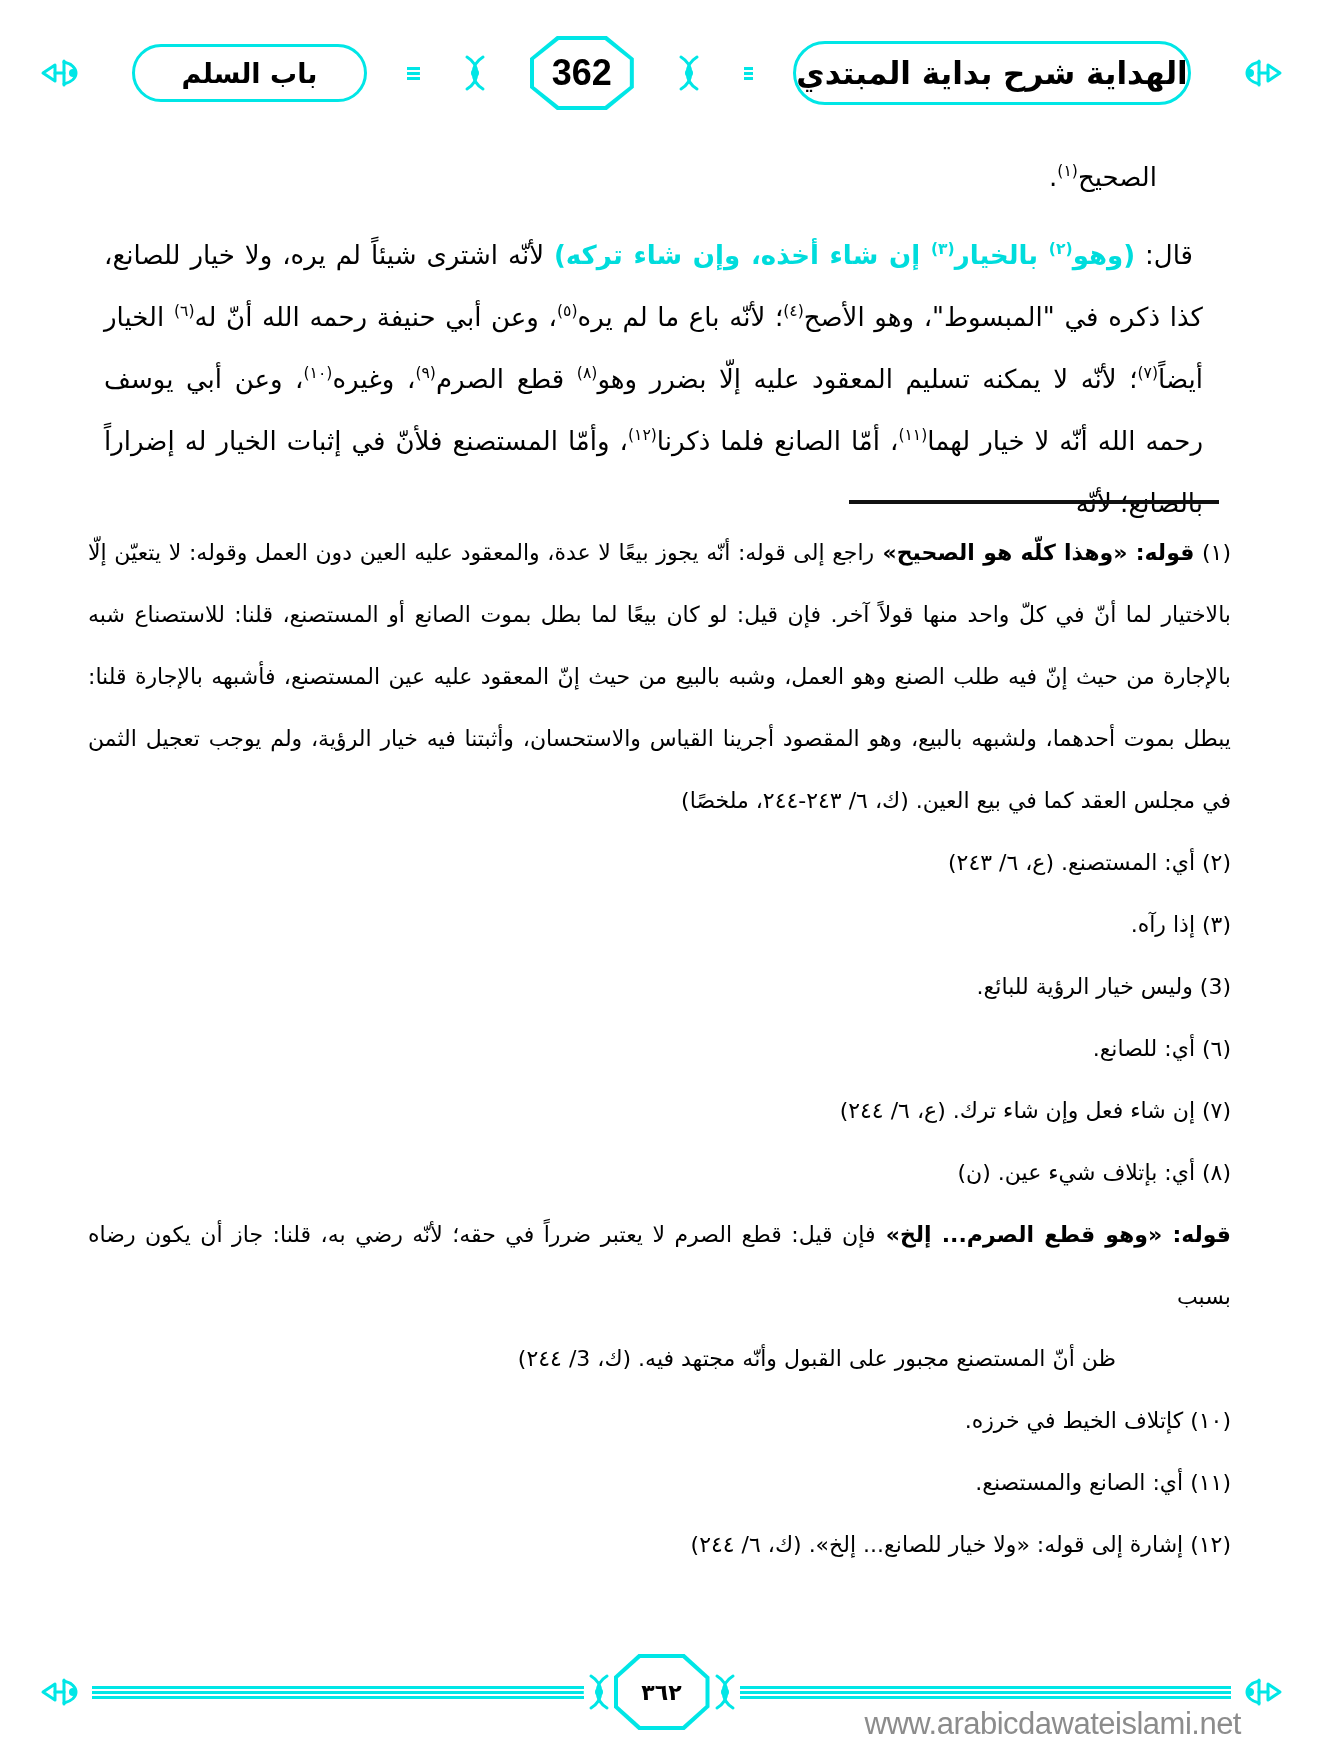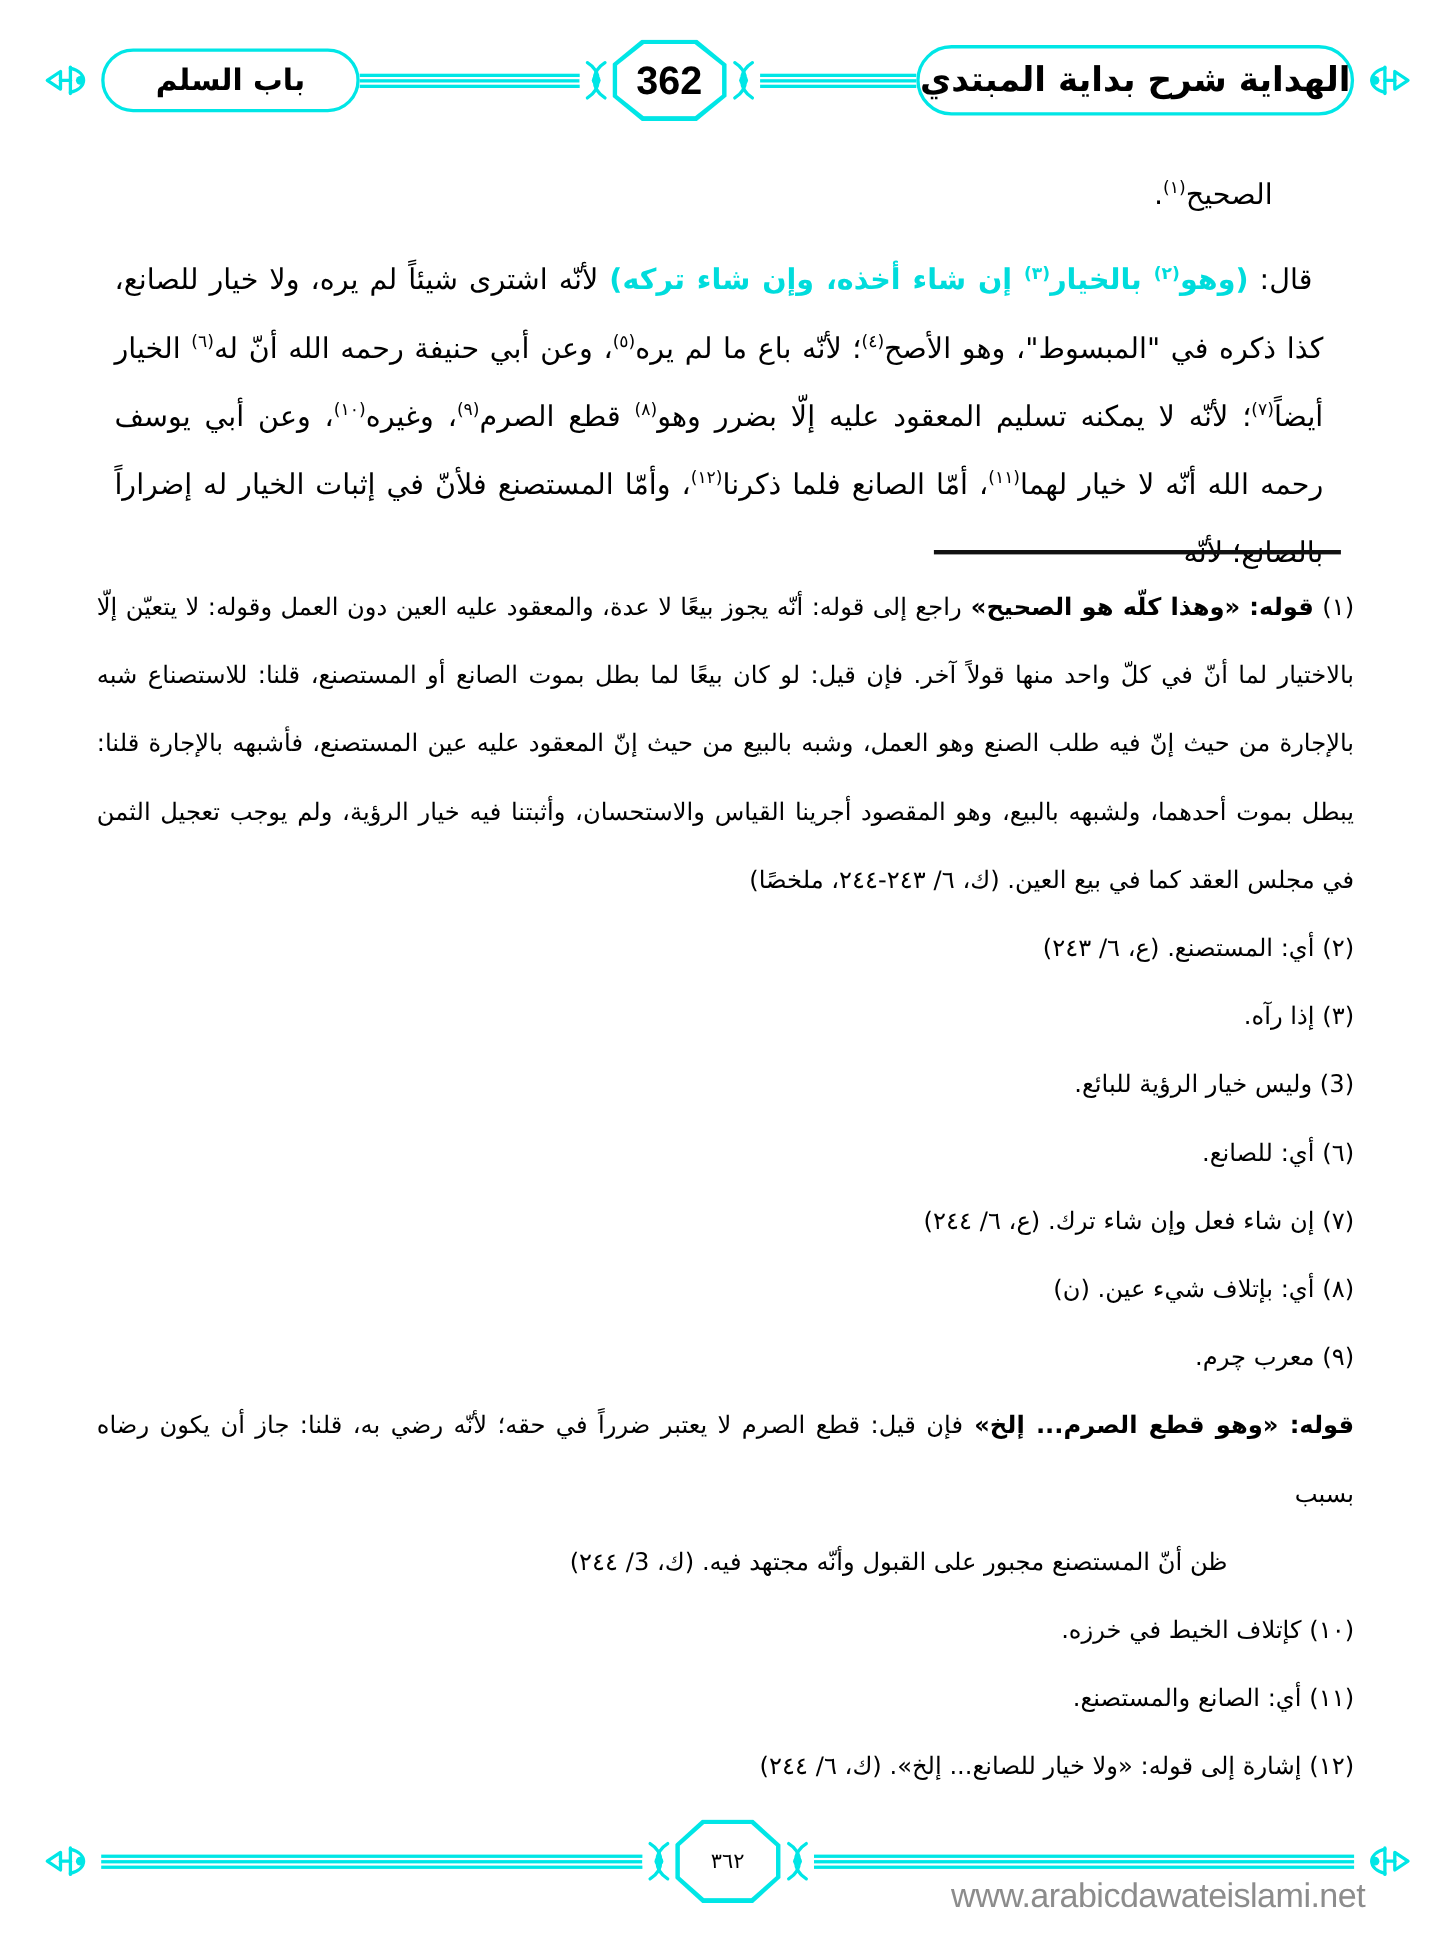--- a/index.html
+++ b/index.html
@@ -8,21 +8,21 @@
     --wm:#8c8c8c;
   }
   *{box-sizing:border-box;}
   html,body{margin:0;padding:0;}
   body{
     width:1319px;height:1760px;background:#ffffff;position:relative;
     font-family:"DejaVu Sans",sans-serif;color:#000;overflow:hidden;
   }
   
   .deco-bar{position:absolute;left:40px;right:36px;display:flex;align-items:center;}
-  .header-bar{top:34px;height:78px;}
+  .header-bar{top:34px;height:78px;gap:40px;}
   .footer-bar{top:1650px;height:84px;}
   .triple-line{
     height:13px;align-self:center;
     border-top:3px solid var(--accent);
     border-bottom:3px solid var(--accent);
     background:linear-gradient(var(--accent),var(--accent)) no-repeat center / 100% 3px;
   }
   .line-a{flex:1.4;}
   .line-b{flex:1;}
   .pill{
@@ -39,21 +39,21 @@
     display:flex;align-items:center;justify-content:center;
   }
   .octagon-inner{
     position:absolute;inset:4px;background:#fff;
     clip-path:polygon(26% 0,74% 0,100% 30%,100% 70%,74% 100%,26% 100%,0 70%,0 30%);
     display:flex;align-items:center;justify-content:center;
   }
   .badge-header{width:104px;height:74px;}
   .badge-header .octagon-inner span{font-family:"Liberation Sans",sans-serif;font-size:36px;font-weight:bold;}
   .badge-footer{width:96px;height:76px;}
-  .badge-footer .octagon-inner span{font-size:19px;font-weight:normal;}
+  .badge-footer .octagon-inner span{font-size:22px;font-weight:bold;}
   .orn{flex:none;}
   .deco-stroke{stroke:var(--accent);fill:none;stroke-width:3;stroke-linejoin:round;stroke-linecap:round;}
   .deco-fill{fill:var(--accent);}
   
   .main-text{
     position:absolute;top:146px;right:100px;left:88px;
     direction:rtl;font-size:26px;line-height:62px;text-align:justify;
   }
   .opening-line{padding-right:62px;text-align:right;}
   .main-para{margin:16px;text-indent:10px;}
@@ -137,21 +137,20 @@
 <section class="footnotes" dir="rtl">
   <p class="fn fn-just">
     <span>(١) </span><b>قوله: «وهذا كلّه هو الصحيح» </b><span>راجع إلى قوله: أنّه يجوز بيعًا لا عدة، والمعقود عليه العين دون العمل وقوله: لا يتعيّن إلّا بالاختيار لما أنّ في كلّ واحد منها قولاً آخر. فإن قيل: لو كان بيعًا لما بطل بموت الصانع أو المستصنع، قلنا: للاستصناع شبه بالإجارة من حيث إنّ فيه طلب الصنع وهو العمل، وشبه بالبيع من حيث إنّ المعقود عليه عين المستصنع، فأشبهه بالإجارة قلنا: يبطل بموت أحدهما، ولشبهه بالبيع، وهو المقصود أجرينا القياس والاستحسان، وأثبتنا فيه خيار الرؤية، ولم يوجب تعجيل الثمن في مجلس العقد كما في بيع العين. (ك، ٦/ ٢٤٣-٢٤٤، ملخصًا)</span>
   </p>
   <div class="fn">(٢) أي: المستصنع. (ع، ٦/ ٢٤٣)</div>
   <div class="fn">(٣) إذا رآه.</div>
   <div class="fn">(3) وليس خيار الرؤية للبائع.</div>
   <div class="fn">(٦) أي: للصانع.</div>
   <div class="fn">(٧) إن شاء فعل وإن شاء ترك. (ع، ٦/ ٢٤٤)</div>
   <div class="fn">(٨) أي: بإتلاف شيء عين. (ن)</div>
-  <div class="fn">(٩) معرب چرم.</div>
   <p class="fn fn-just">
     <b>قوله: «وهو قطع الصرم... إلخ» </b><span>فإن قيل: قطع الصرم لا يعتبر ضرراً في حقه؛ لأنّه رضي به، قلنا: جاز أن يكون رضاه بسبب</span>
   </p>
   <div class="fn fn-indent2">ظن أنّ المستصنع مجبور على القبول وأنّه مجتهد فيه. (ك، 3/ ٢٤٤)</div>
   <div class="fn">(١٠) كإتلاف الخيط في خرزه.</div>
   <div class="fn">(١١) أي: الصانع والمستصنع.</div>
   <div class="fn">(١٢) إشارة إلى قوله: «ولا خيار للصانع... إلخ». (ك، ٦/ ٢٤٤)</div>
 </section>
 
 <footer class="deco-bar footer-bar">

